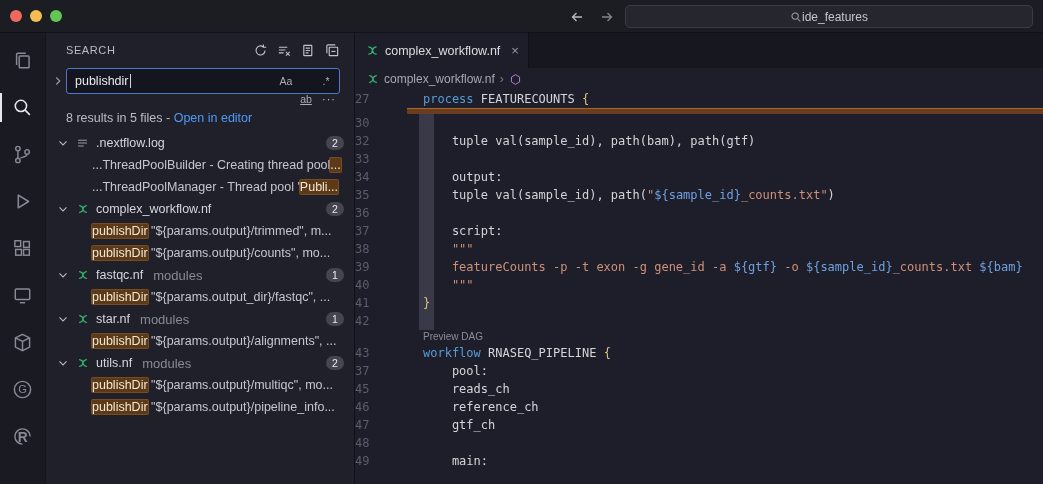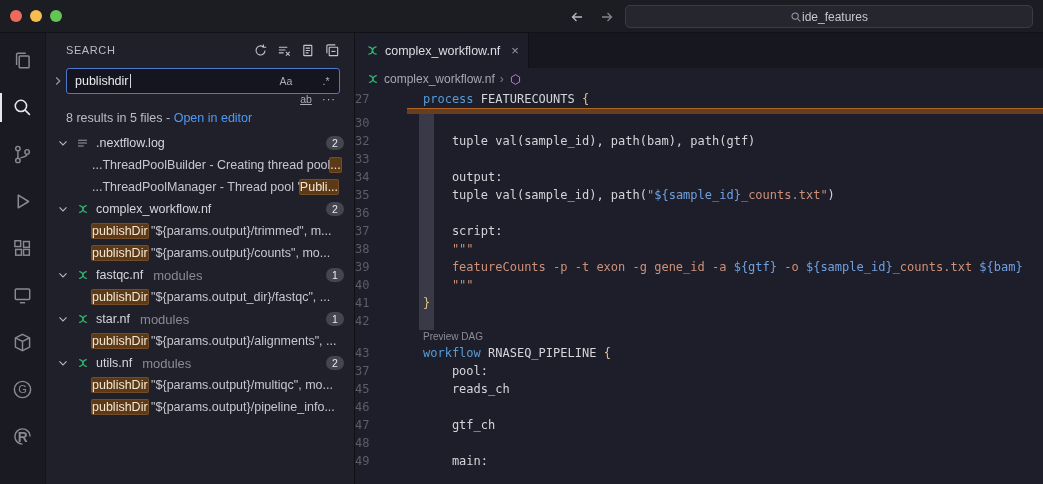--- a/index.html
+++ b/index.html
@@ -422,20 +422,21 @@
           <div class="code-row">
             <span class="gutter">37</span>
             <span class="code-text"><span class="tk-pl">    pool:</span></span>
           </div>
           <div class="code-row">
             <span class="gutter">45</span>
             <span class="code-text"><span class="tk-pl">    reads_ch</span></span>
           </div>
           <div class="code-row">
             <span class="gutter">46</span>
+            <span class="code-text"><span class="tk-pl">    reference_ch</span></span>
           </div>
           <div class="code-row">
             <span class="gutter">47</span>
             <span class="code-text"><span class="tk-pl">    gtf_ch</span></span>
           </div>
           <div class="code-row">
             <span class="gutter">48</span>
             <span class="code-text"></span>
           </div>
           <div class="code-row">

